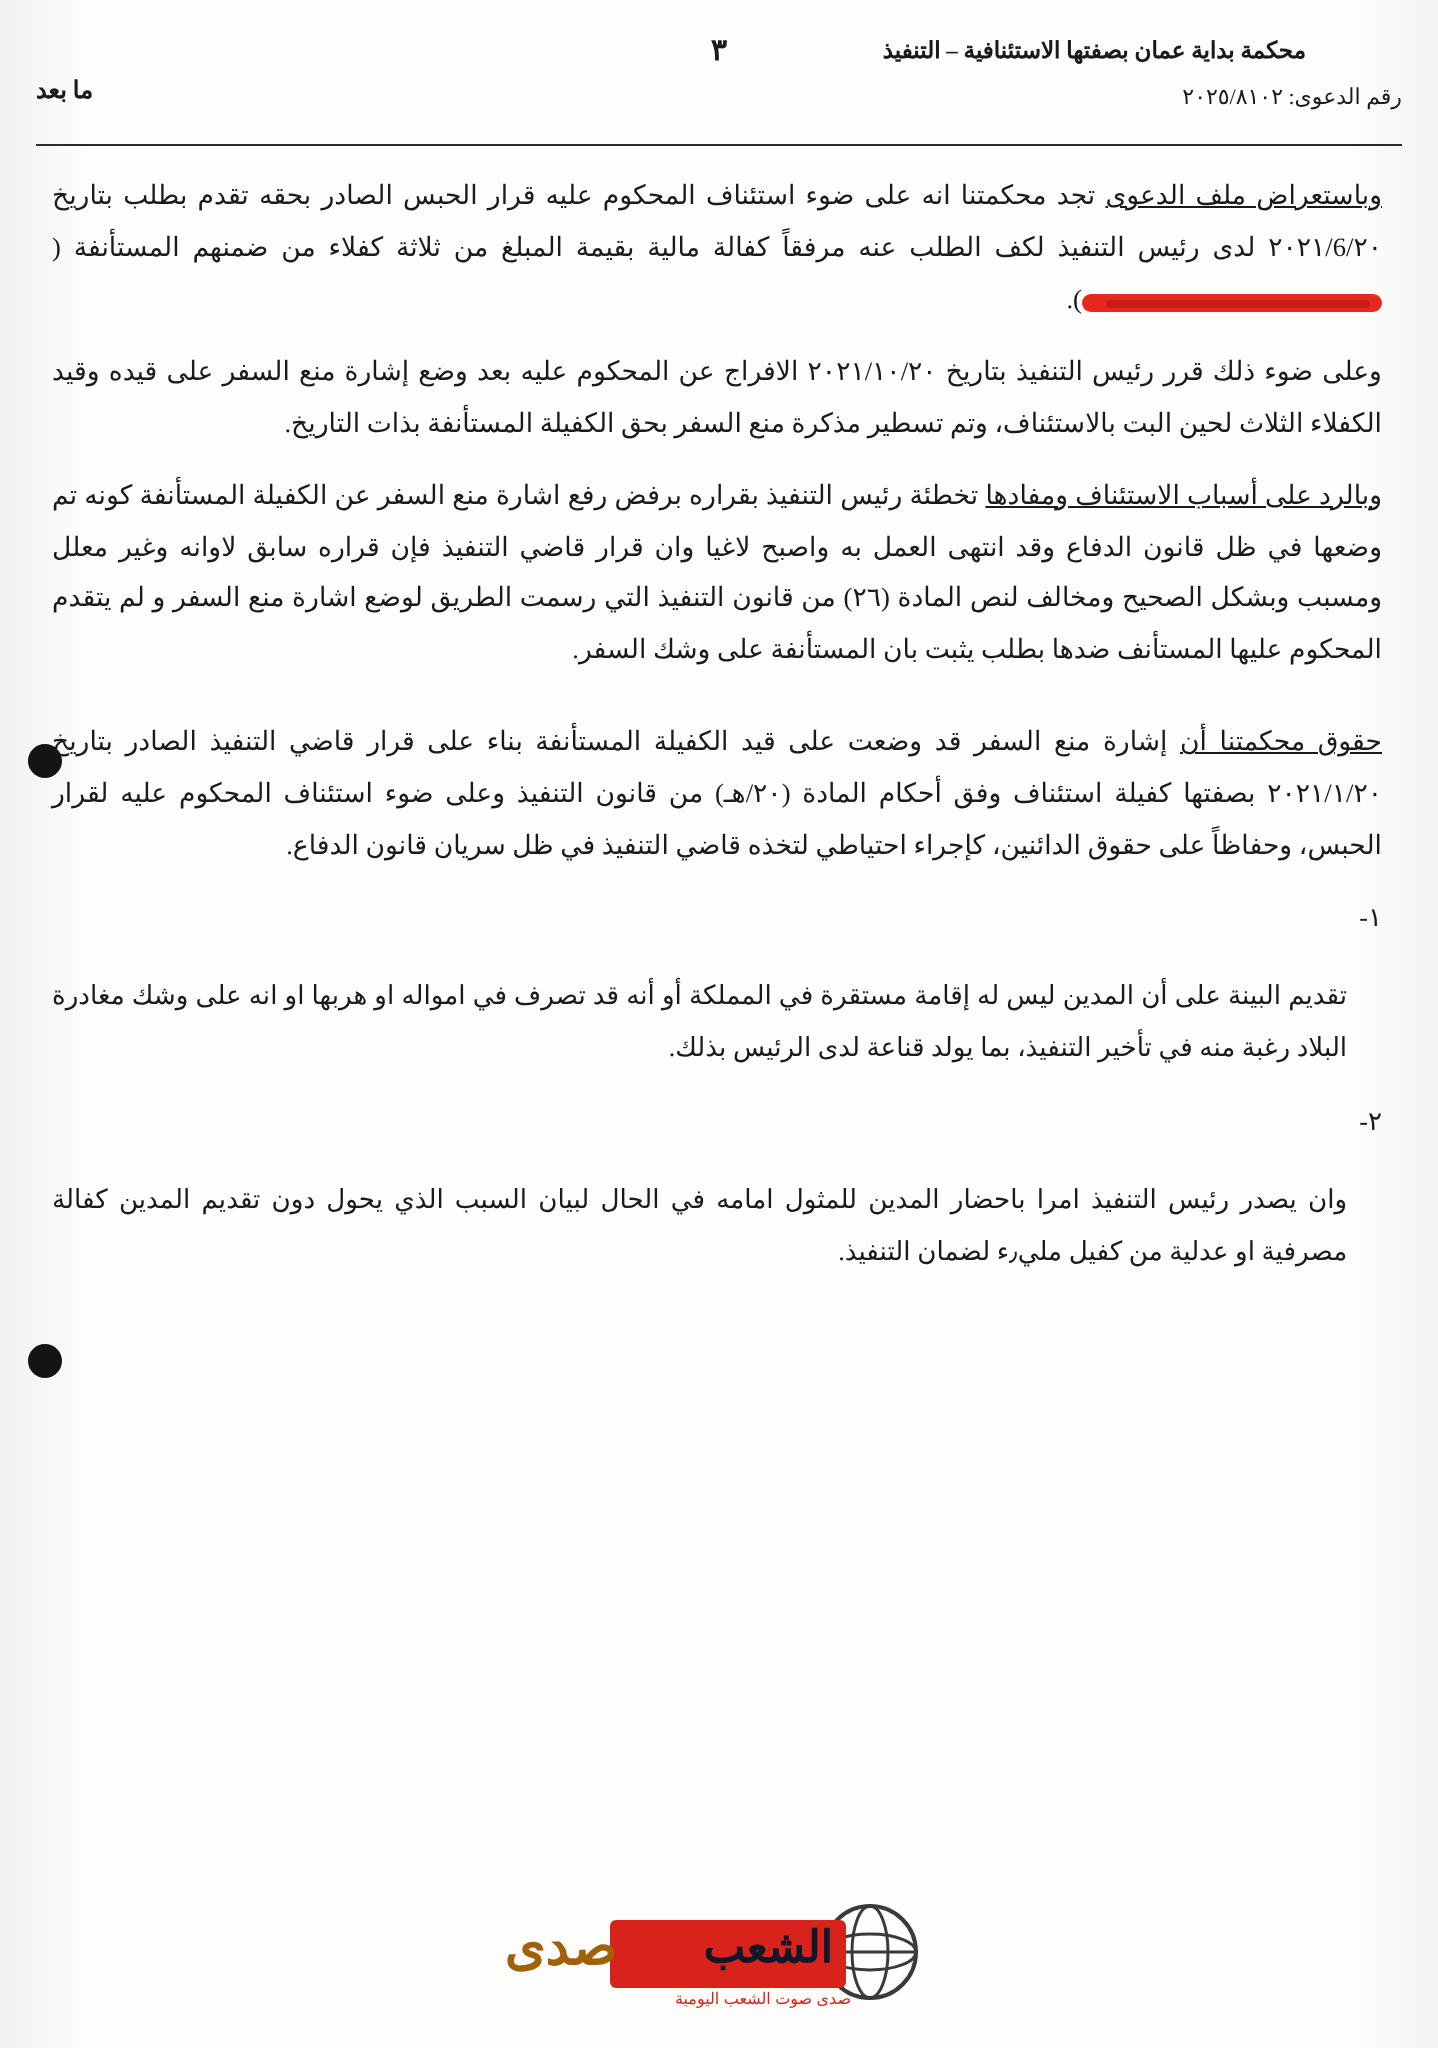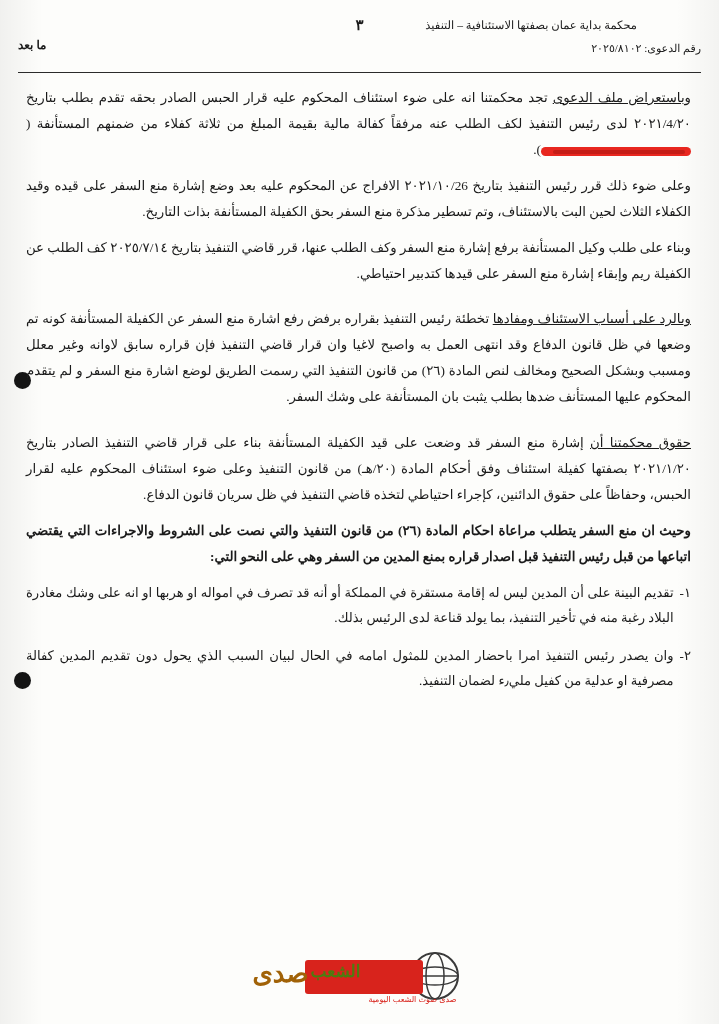--- a/index.html
+++ b/index.html
@@ -38,23 +38,23 @@
 
   
   .header {
     position: relative;
     height: 56px;
     direction: rtl;
   }
   .hdr-title {
     position: absolute;
     top: 4px;
-    right: 64px;
+    right: 48px;
     font-size: 11.5px;
-    font-weight: normal;
+    font-weight: bold;
     letter-spacing: 0px;
     white-space: nowrap;
   }
   .hdr-pagenum {
     position: absolute;
     top: 2px;
     left: 0;
     right: 0;
     text-align: center;
     font-size: 15px;
@@ -145,20 +145,21 @@
     font-size: 13.1px;
     line-height: 1.95;
   }
   ol.numlist > li .mark {
     flex: 0 0 auto;
     font-weight: normal;
   }
   ol.numlist > li .txt {
     flex: 1 1 auto;
     text-align: justify;
+    margin-top: 39px;
   }
 
   
   .hole {
     position: absolute;
     left: 14px;
     width: 17px;
     height: 17px;
     border-radius: 50%;
     background: #141414;
@@ -194,32 +195,33 @@
     width: 118px;
     height: 34px;
     background: #d8231c;
     border-radius: 3px;
   }
   .logo-word {
     position: absolute;
     right: 58px;
     top: 13px;
     width: 106px;
-    text-align: left;
-    font-size: 17px;
-    font-weight: bold;
-    color: #4d7c0f;
+    text-align: right;
+    font-size: 22px;
+    font-weight: bold;
+    color: #0f172a;
     font-family: "Liberation Sans", sans-serif;
     letter-spacing: -1px;
   }
   .logo-sub {
     position: absolute;
     right: 18px;
     top: 47px;
     width: 150px;
+    text-align: center;
     font-size: 8px;
     color: #d8231c;
     font-family: "Liberation Sans", sans-serif;
   }
   .logo-left {
     position: absolute;
     left: 8px;
     top: 10px;
     font-size: 26px;
     font-weight: bold;
@@ -243,36 +245,34 @@
       <div class="hdr-sub">ما بعد</div>
       <div class="hdr-case">رقم الدعوى: ٢٠٢٥/٨١٠٢</div>
 
     </div>
 
     <div class="rule"></div>
 
     <div class="body">
 
       <p>
-        <span class="u">وباستعراض ملف الدعوى</span><span> تجد محكمتنا انه على ضوء استئناف المحكوم عليه قرار الحبس الصادر بحقه تقدم بطلب بتاريخ ٢٠٢١/4/٢٠ لدى رئيس التنفيذ لكف الطلب عنه مرفقاً كفالة مالية بقيمة المبلغ من ثلاثة كفلاء من ضمنهم المستأنفة (</span><span class="redact"></span><span>).</span>
+        <span class="u">وباستعراض ملف الدعوى</span><span> تجد محكمتنا انه على ضوء استئناف المحكوم عليه قرار الحبس الصادر بحقه تقدم بطلب بتاريخ ٢٠٢١/6/٢٠ لدى رئيس التنفيذ لكف الطلب عنه مرفقاً كفالة مالية بقيمة المبلغ من ثلاثة كفلاء من ضمنهم المستأنفة (</span><span class="redact"></span><span>).</span>
       </p>
 
-      <p>وعلى ضوء ذلك قرر رئيس التنفيذ بتاريخ ٢٠٢١/١٠/26 الافراج عن المحكوم عليه بعد وضع إشارة منع السفر على قيده وقيد الكفلاء الثلاث لحين البت بالاستئناف، وتم تسطير مذكرة منع السفر بحق الكفيلة المستأنفة بذات التاريخ.</p>
-
-      <p class="gap">وبناء على طلب وكيل المستأنفة برفع إشارة منع السفر وكف الطلب عنها، قرر قاضي التنفيذ بتاريخ ٢٠٢٥/٧/١٤ كف الطلب عن الكفيلة ريم وإبقاء إشارة منع السفر على قيدها كتدبير احتياطي.</p>
+      <p>وعلى ضوء ذلك قرر رئيس التنفيذ بتاريخ ٢٠٢١/١٠/٢٠ الافراج عن المحكوم عليه بعد وضع إشارة منع السفر على قيده وقيد الكفلاء الثلاث لحين البت بالاستئناف، وتم تسطير مذكرة منع السفر بحق الكفيلة المستأنفة بذات التاريخ.</p>
+
 
       <p class="gap">
         <span class="u">وبالرد على أسباب الاستئناف ومفادها</span><span> تخطئة رئيس التنفيذ بقراره برفض رفع اشارة منع السفر عن الكفيلة المستأنفة كونه تم وضعها في ظل قانون الدفاع وقد انتهى العمل به واصبح لاغيا وان قرار قاضي التنفيذ فإن قراره سابق لاوانه وغير معلل ومسبب وبشكل الصحيح ومخالف لنص المادة (٢٦) من قانون التنفيذ التي رسمت الطريق لوضع اشارة منع السفر و لم يتقدم المحكوم عليها المستأنف ضدها بطلب يثبت بان المستأنفة على وشك السفر.</span>
       </p>
 
       <p>
         <span class="u">حقوق محكمتنا أن</span><span> إشارة منع السفر قد وضعت على قيد الكفيلة المستأنفة بناء على قرار قاضي التنفيذ الصادر بتاريخ ٢٠٢١/١/٢٠ بصفتها كفيلة استئناف وفق أحكام المادة (٢٠/هـ) من قانون التنفيذ وعلى ضوء استئناف المحكوم عليه لقرار الحبس، وحفاظاً على حقوق الدائنين، كإجراء احتياطي لتخذه قاضي التنفيذ في ظل سريان قانون الدفاع.</span>
       </p>
 
-      <p class="b">وحيث ان منع السفر يتطلب مراعاة احكام المادة (٢٦) من قانون التنفيذ والتي نصت على الشروط والاجراءات التي يقتضي اتباعها من قبل رئيس التنفيذ قبل اصدار قراره بمنع المدين من السفر وهي على النحو التي:</p>
 
       <ol class="numlist">
         <li>
           <span class="mark">١-</span>
           <span class="txt">تقديم البينة على أن المدين ليس له إقامة مستقرة في المملكة أو أنه قد تصرف في امواله او هربها او انه على وشك مغادرة البلاد رغبة منه في تأخير التنفيذ، بما يولد قناعة لدى الرئيس بذلك.</span>
         </li>
         <li>
           <span class="mark">٢-</span>
           <span class="txt">وان يصدر رئيس التنفيذ امرا باحضار المدين للمثول امامه في الحال لبيان السبب الذي يحول دون تقديم المدين كفالة مصرفية او عدلية من كفيل ملي٫ء لضمان التنفيذ.</span>
         </li>

